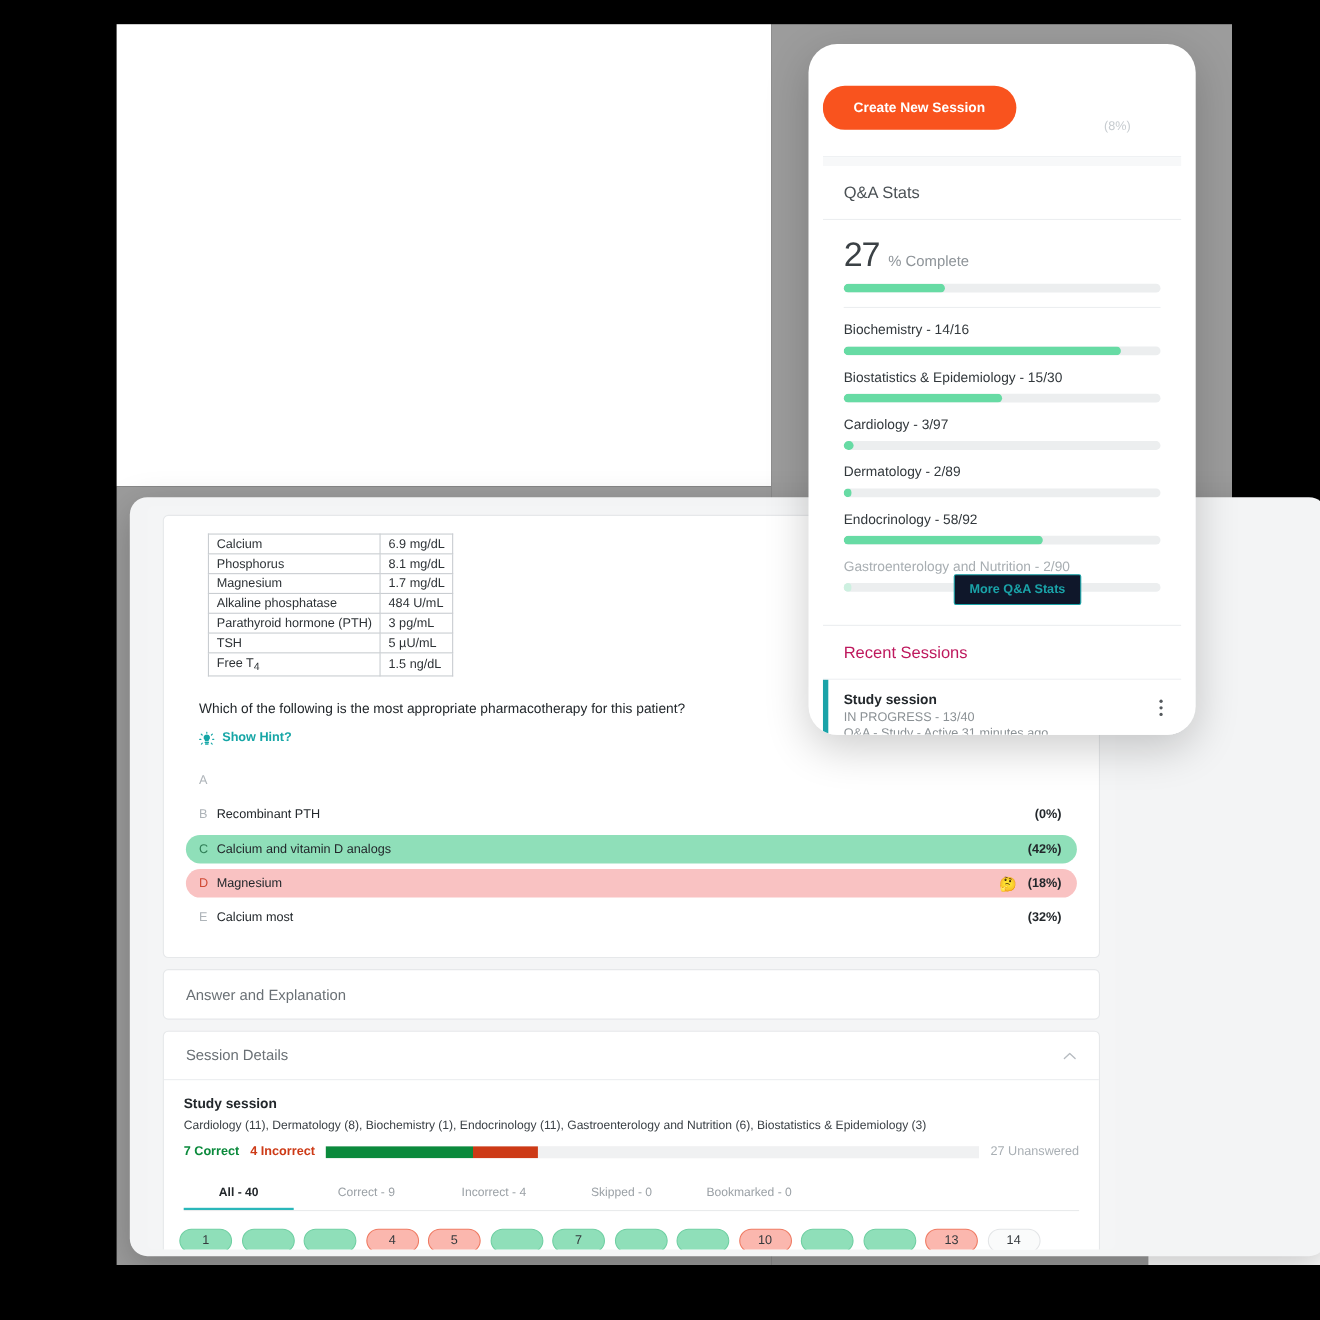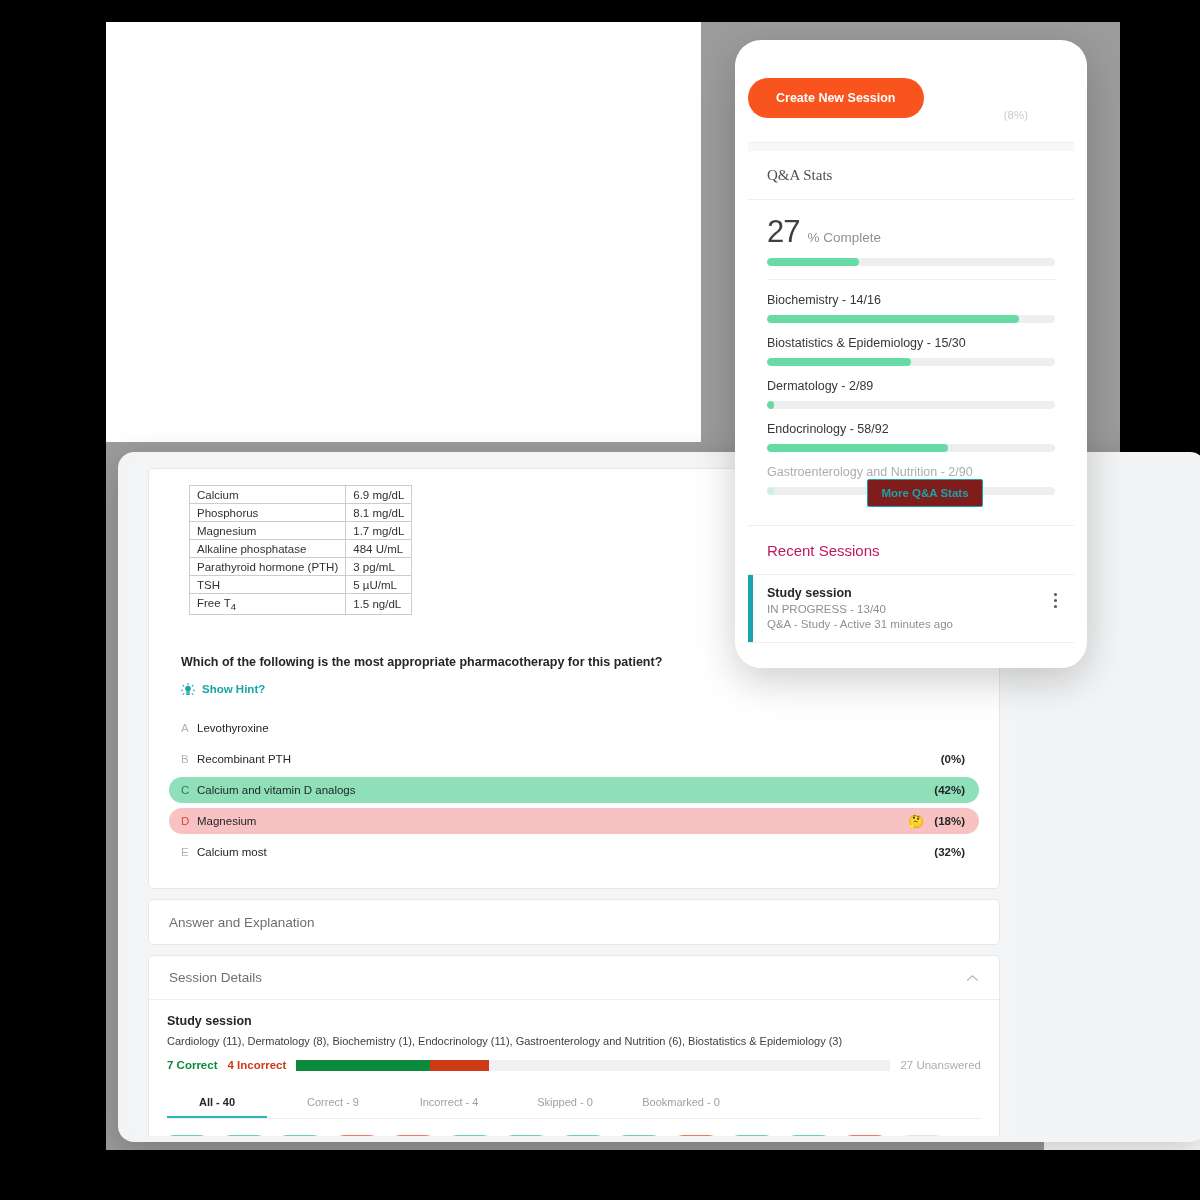--- a/index.html
+++ b/index.html
@@ -68,22 +68,22 @@
     margin-left: 20px;
   }
   table.labs td {
     border: 1px solid #c9cdd1;
     padding: 2.5px 7px;
     white-space: nowrap;
   }
   table.labs td.lab-name { width: 140px; }
   table.labs td.lab-val { width: 62px; }
   .qtext {
-    margin: 40px 0 0 12px;
-    font-size: 12.5px; font-weight: bold; color: #22272b;
+    margin: 22px 0 0 12px;
+    font-size: 12.5px; font-weight: normal; color: #22272b;
   }
   .hint-row {
     display: flex; gap: 7px;
     margin: 14px 0 0 12px;
     color: #16a6a6; font-size: 11.5px; font-weight: bold;
   }
   .bulb { width: 14px; height: 14px; display: block; }
 
   
   .opts { margin-top: 18px; }
@@ -187,41 +187,40 @@
     background: #f9531e; color: #fff;
     font-size: 12.5px; font-weight: bold;
     border: none; border-radius: 22px;
     padding: 13px 28px; cursor: pointer;
   }
   .m-gap { height: 8px; background: #f7f8f9; }
   .m-sect-title {
     padding: 16px 19px 15px 19px;
     font-size: 15px; color: #4b5155;
     border-bottom: 1px solid #eceef0;
-    font-family: Liberation Serif, serif;
   }
   .m-stats { padding: 14px 19px 0 19px; }
   .m-pct-row { display: flex; align-items: baseline; gap: 8px; }
   .m-pct-num { font-size: 31px; color: #3b4145; font-weight: 300; letter-spacing: -1px; }
   .m-pct-lbl { font-size: 13.5px; color: #8d9398; }
   .bar-track {
     height: 8px; border-radius: 4px; background: #eceeef;
     margin-top: 8px; overflow: hidden;
   }
   .bar-fill { height: 100%; border-radius: 4px; background: #67dba4; }
   .m-rule { height: 1px; background: #eceef0; margin: 13px 0 0 0; }
   .m-topic { margin-top: 13px; }
   .m-topic-lbl { font-size: 12.5px; color: #32383c; }
   .m-topic.faded .m-topic-lbl { color: #a8aeb2; }
   .m-topic.faded .bar-fill { background: #cdf0e0; }
   .m-more-wrap { position: relative; margin-top: -16px; text-align: center; }
   .m-more {
     display: inline-block;
     border: 1px solid #1aa3a8; color: #1aa3a8;
-    background: #7f1d1d;
+    background: #0f172a;
     font-size: 11.5px; font-weight: bold;
     padding: 7px 13px; border-radius: 2px; cursor: pointer; margin-left: 28px;
   }
   .m-divider { height: 1px; background: #eceef0; margin-top: 18px; }
   .m-recent-title {
     padding: 16px 19px 15px 19px;
     font-size: 15px; color: #be185d;
     border-bottom: 1px solid #eceef0;
   }
   .m-session {
@@ -304,21 +303,20 @@
                 <path d="M12 4.5a5 5 0 0 0-3 9v1.6h6V13.5a5 5 0 0 0-3-9z" fill="#16a6a6" stroke="none"></path>
                 <path d="M12 .8v2M3.3 4.1l1.5 1.4M20.7 4.1l-1.5 1.4M.8 12.3h2M21.2 12.3h2M3.6 19.6l1.4-1.4M20.4 19.6L19 18.2"></path>
               </svg>
             </span>
             <span>Show Hint?</span>
           </div>
 
           <div class="opts" id="opts">
               <div class="opt">
                 <span class="letter">A</span>
-                <span class="otext">Levothyroxine</span>
                 <span class="pct"></span>
               </div>
               <div class="opt">
                 <span class="letter">B</span>
                 <span class="otext">Recombinant PTH</span>
                 <span class="pct">(0%)</span>
               </div>
               <div class="opt correct">
                 <span class="letter">C</span>
                 <span class="otext">Calcium and vitamin D analogs</span>
@@ -427,20 +425,26 @@
                 <div class="bar-fill" style="width: 87.5%;"></div>
               </div>
             </div>
             <div class="m-topic">
               <div class="m-topic-lbl">Biostatistics &amp; Epidemiology - 15/30</div>
               <div class="bar-track">
                 <div class="bar-fill" style="width: 50%;"></div>
               </div>
             </div>
             <div class="m-topic">
+              <div class="m-topic-lbl">Cardiology - 3/97</div>
+              <div class="bar-track">
+                <div class="bar-fill" style="width: 3.1%;"></div>
+              </div>
+            </div>
+            <div class="m-topic">
               <div class="m-topic-lbl">Dermatology - 2/89</div>
               <div class="bar-track">
                 <div class="bar-fill" style="width: 2.5%;"></div>
               </div>
             </div>
             <div class="m-topic">
               <div class="m-topic-lbl">Endocrinology - 58/92</div>
               <div class="bar-track">
                 <div class="bar-fill" style="width: 63%;"></div>
               </div>

